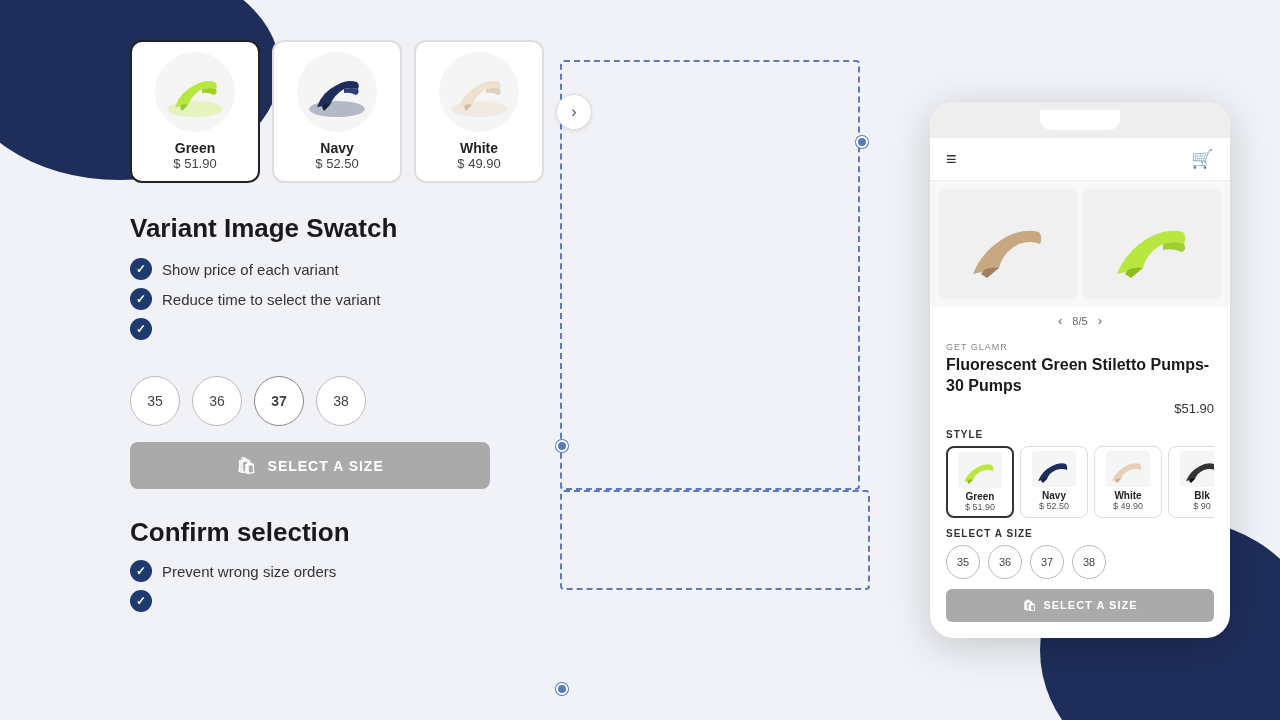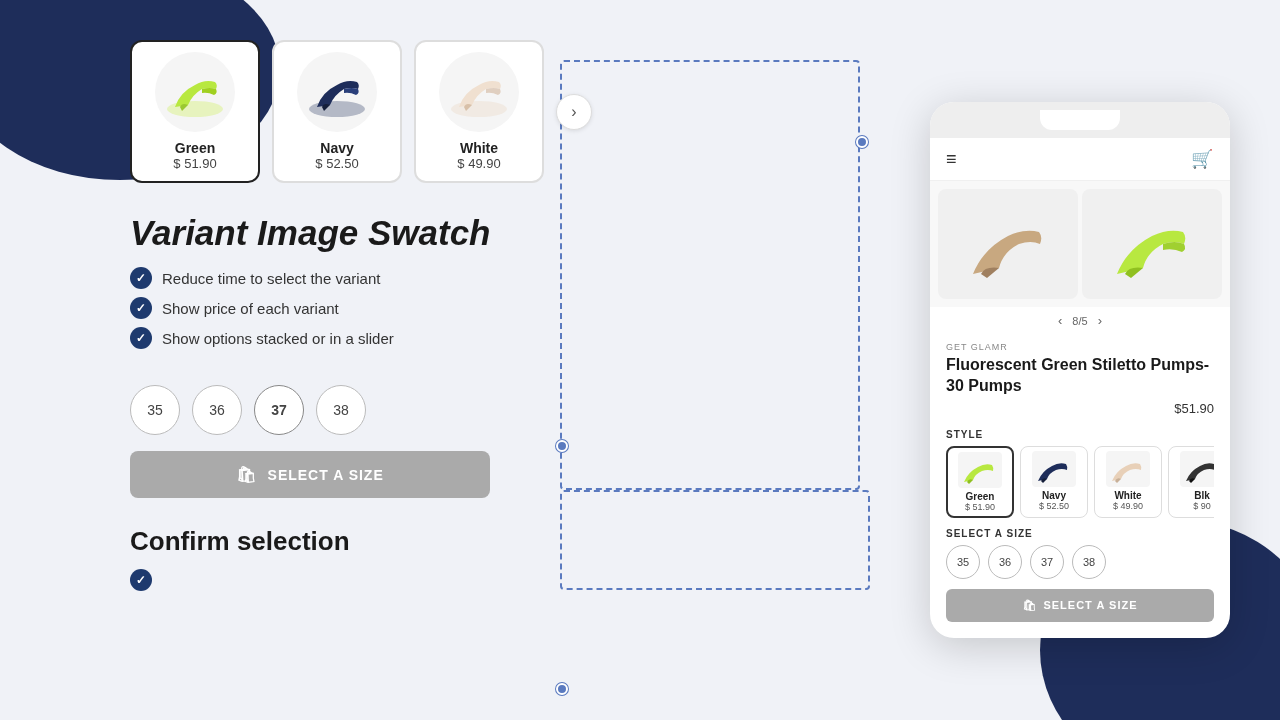--- a/index.html
+++ b/index.html
@@ -102,25 +102,24 @@
       align-items: center;
       justify-content: center;
       cursor: pointer;
       font-size: 16px;
       color: #555;
       box-shadow: 0 1px 4px rgba(0,0,0,0.1);
     }
 
     
     .section-title {
-      font-size: 35px;
+      font-size: 26px;
       font-weight: 800;
       color: #1a1a1a;
       margin-bottom: 14px;
-      font-style: italic;
     }
 
     
     .feature-list {
       list-style: none;
       margin-bottom: 28px;
     }
     .feature-list li {
       display: flex;
       align-items: center;
@@ -470,46 +469,49 @@
       </div>
 
 
       <div class="swatch-next-btn">›</div>
     </div>
 
     <h2 class="section-title">Variant Image Swatch</h2>
     <ul class="feature-list">
       <li>
         <span class="check-icon"></span>
+        <span>Show price of each variant</span>
+      </li>
+      <li>
+        <span class="check-icon"></span>
         <span>Reduce time to select the variant</span>
       </li>
       <li>
         <span class="check-icon"></span>
-        <span>Show price of each variant</span>
-      </li>
-      <li>
-        <span class="check-icon"></span>
-        <span>Show options stacked or in a slider</span>
       </li>
     </ul>
 
     <div class="size-selector">
       <button class="size-btn">35</button>
       <button class="size-btn">36</button>
       <button class="size-btn selected">37</button>
       <button class="size-btn">38</button>
     </div>
 
     <button class="select-size-btn">
       <span style="font-size:16px;">🛍</span>
       <span>SELECT A SIZE</span>
     </button>
 
     <h2 class="confirm-title">Confirm selection</h2>
     <ul class="feature-list">
+      <li>
+        <span class="check-icon"></span>
+        <span>Prevent wrong size orders</span>
+      </li>
       <li>
         <span class="check-icon"></span>
       </li>
     </ul>
 
   </div>
 
   <div class="right-panel">
     <div class="phone-mockup">
 

